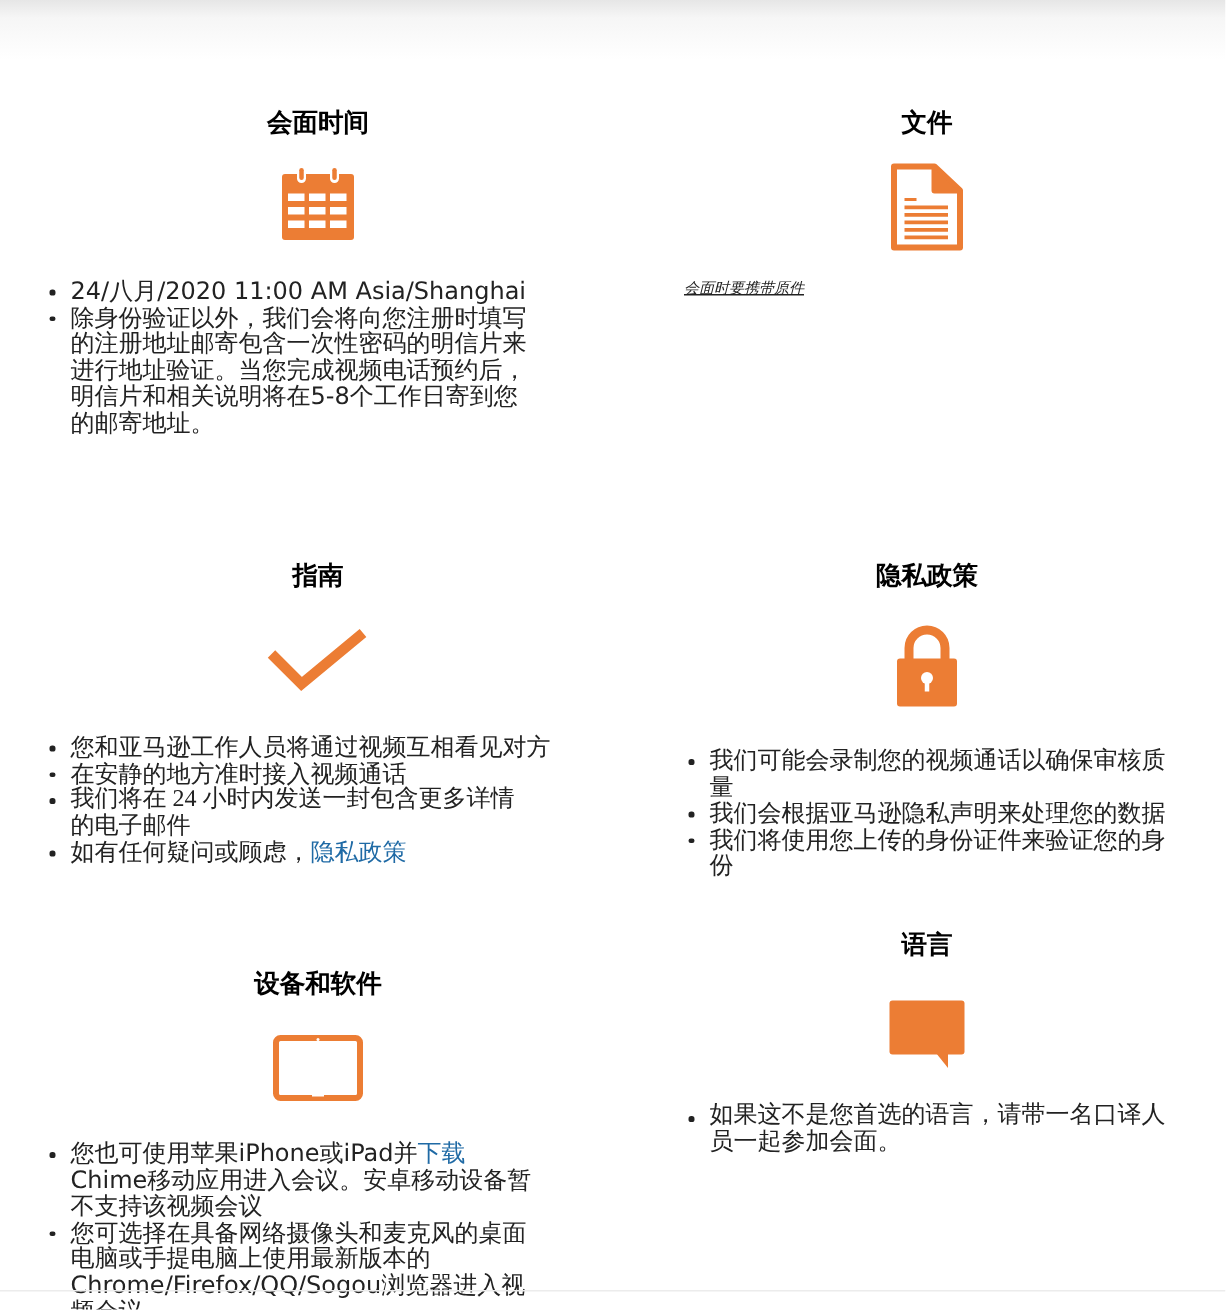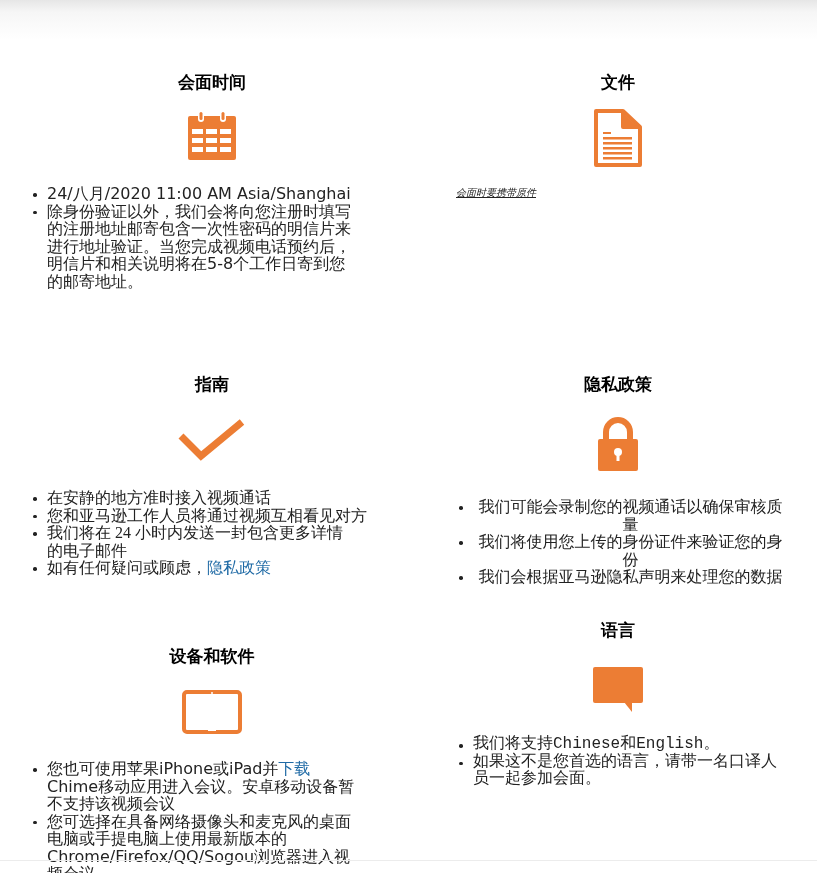--- a/index.html
+++ b/index.html
@@ -81,43 +81,43 @@
 </div>
 
 <div class="section left" style="top:372px;">
   <div class="title">指南</div>
   <div class="icon-wrap" style="margin-top:20px;height:48px;">
     <svg width="70" height="48" viewBox="0 0 70 48">
       <path d="M4 20 L24 40 L65 6" fill="none" stroke="#ec7d34" stroke-width="7" stroke-linejoin="miter"></path>
     </svg>
   </div>
   <ul class="list" style="margin-top:25px;">
+    <li>您和亚马逊工作人员将通过视频互相看见对方</li>
     <li>在安静的地方准时接入视频通话</li>
-    <li>您和亚马逊工作人员将通过视频互相看见对方</li>
     <li style="width:335px;font-family:Liberation Serif, serif;">我们将在 24 小时内发送一封包含更多详情的电子邮件</li>
     <li>
       <span>如有任何疑问或顾虑，</span><a class="link">隐私政策</a>
     </li>
   </ul>
 </div>
 
 <div class="section right" style="top:372px;">
   <div class="title">隐私政策</div>
   <div class="icon-wrap" style="margin-top:20px;height:56px;">
     <svg width="42" height="56" viewBox="0 0 42 56">
       <path d="M9 24 V16 A12 12 0 0 1 33 16 V24" fill="none" stroke="#ec7d34" stroke-width="6"></path>
       <rect x="1" y="23" width="40" height="32" rx="2" fill="#ec7d34"></rect>
       <circle cx="21" cy="36" r="4" fill="#fff"></circle>
       <rect x="19.5" y="37" width="3" height="8" fill="#fff"></rect>
     </svg>
   </div>
-  <ul class="list" style="margin-top:26px;text-align:center;">
+  <ul class="list" style="margin-top:26px;">
     <li>我们可能会录制您的视频通话以确保审核质量</li>
+    <li>我们会根据亚马逊隐私声明来处理您的数据</li>
     <li>我们将使用您上传的身份证件来验证您的身份</li>
-    <li>我们会根据亚马逊隐私声明来处理您的数据</li>
   </ul>
 </div>
 
 <div class="section left" style="top:644px;">
   <div class="title">设备和软件</div>
   <div class="icon-wrap" style="margin-top:22px;height:44px;">
     <svg width="60" height="44" viewBox="0 0 60 44">
       <rect x="2" y="2" width="56" height="40" rx="3" fill="none" stroke="#ec7d34" stroke-width="4"></rect>
       <circle cx="30" cy="3" r="1" fill="#fff"></circle>
       <rect x="26" y="39" width="8" height="2" fill="#fff"></rect>
@@ -133,18 +133,17 @@
 
 <div class="section right" style="top:620px;font-family:Liberation Mono, monospace;">
   <div class="title">语言</div>
   <div class="icon-wrap" style="margin-top:22px;height:48px;">
     <svg width="52" height="48" viewBox="0 0 52 48">
       <rect x="1" y="1" width="50" height="36" rx="2" fill="#ec7d34"></rect>
       <path d="M32 36 L40 46 L40 36 Z" fill="#ec7d34"></path>
     </svg>
   </div>
   <ul class="list" style="margin-top:22px;">
-    <li>我们将支持Chinese和English。</li>
     <li>如果这不是您首选的语言，请带一名口译人员一起参加会面。</li>
   </ul>
 </div>
 
 <div class="bottom-line"></div>
 
 </body></html>

